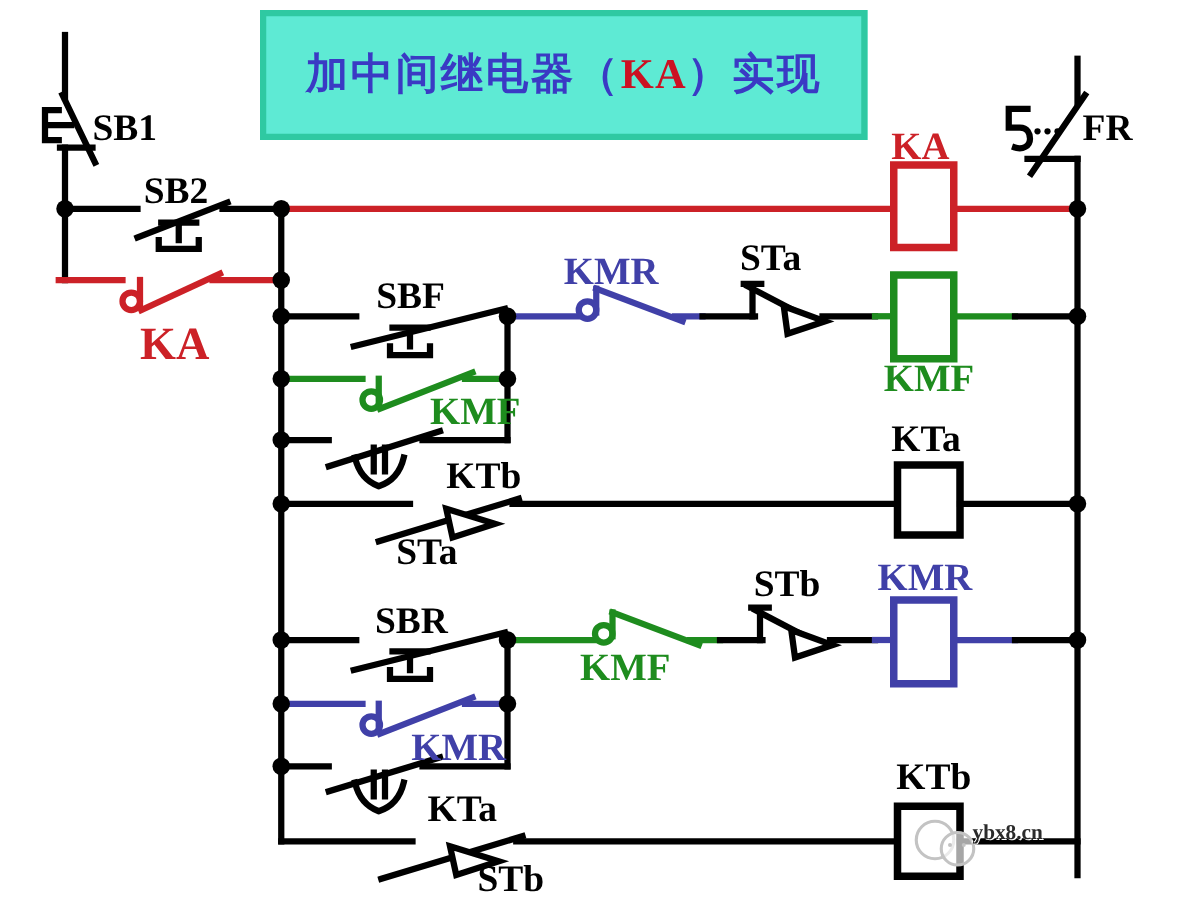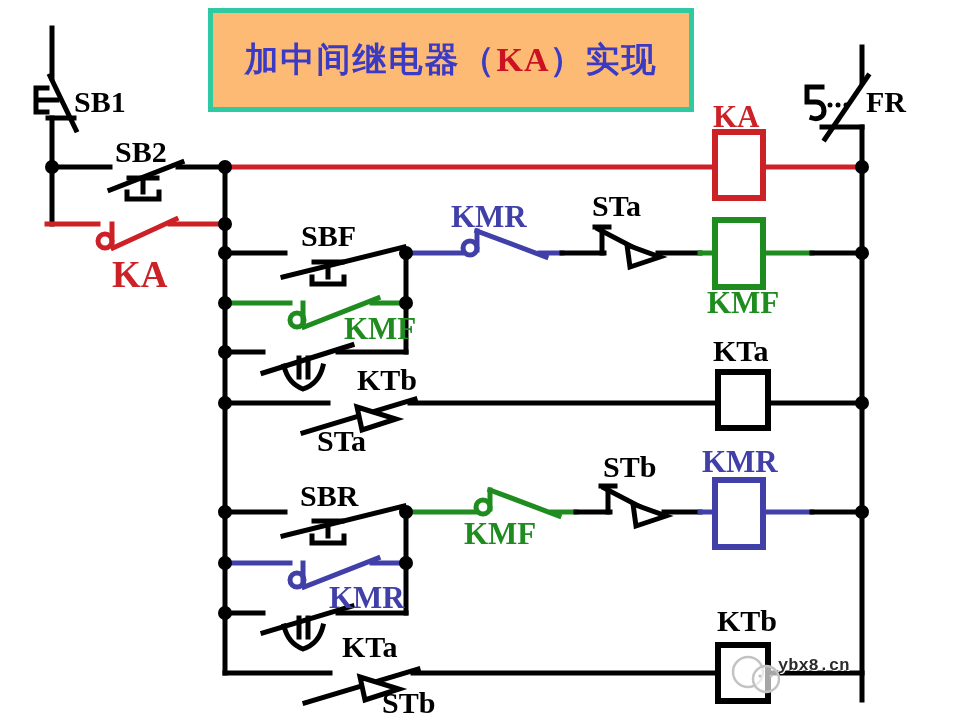--- a/index.html
+++ b/index.html
@@ -19,32 +19,32 @@
   
   text{font-family:"Liberation Serif","DejaVu Serif",serif;font-weight:bold;}
   .lbl {font-size:30px;fill:#000;}
   .lblr{font-size:31px;fill:#cc2127;}
   .lblr-big{font-size:37px;fill:#cc2127;}
   .lblg{font-size:31px;fill:#1e8c1e;}
   .lblb{font-size:31px;fill:#4040a8;}
 
   
   #title-box{position:absolute;left:208px;top:8px;width:476px;height:94px;
-     border:5px solid #2fc9a2;background:#fdba74;color:#3a3ac4;
+     border:5px solid #2fc9a2;background:#5eead4;color:#3a3ac4;
      display:flex;flex-direction:column;justify-content:center;align-items:center;
      font-size:34px;font-weight:bold;letter-spacing:2px;line-height:46px;text-align:center;}
   #title-box .ka{color:#cc1122;letter-spacing:1px;}
 
   
   #wm{position:absolute;left:780px;top:655px;width:178px;color:#b9b9b9;
       font-weight:bold;line-height:1;pointer-events:none;}
   #wm .brand{font-size:27px;letter-spacing:1px;
       text-shadow:1px 1px 0 #fff,-1px -1px 0 #fff,1px -1px 0 #fff,-1px 1px 0 #fff;}
   #wm .url{font-size:17px;color:#2b2b2b;margin-top:2px;margin-left:-2px;
-      font-family:Liberation Mono, monospace;
+      font-family:Liberation Serif, serif;
       text-shadow:1px 1px 0 #fff,-1px -1px 0 #fff;}
 </style>
 </head>
 <body>
 
 <div id="stage">
 
   <svg width="960" height="720" viewBox="0 0 960 720">
 
     <g>

